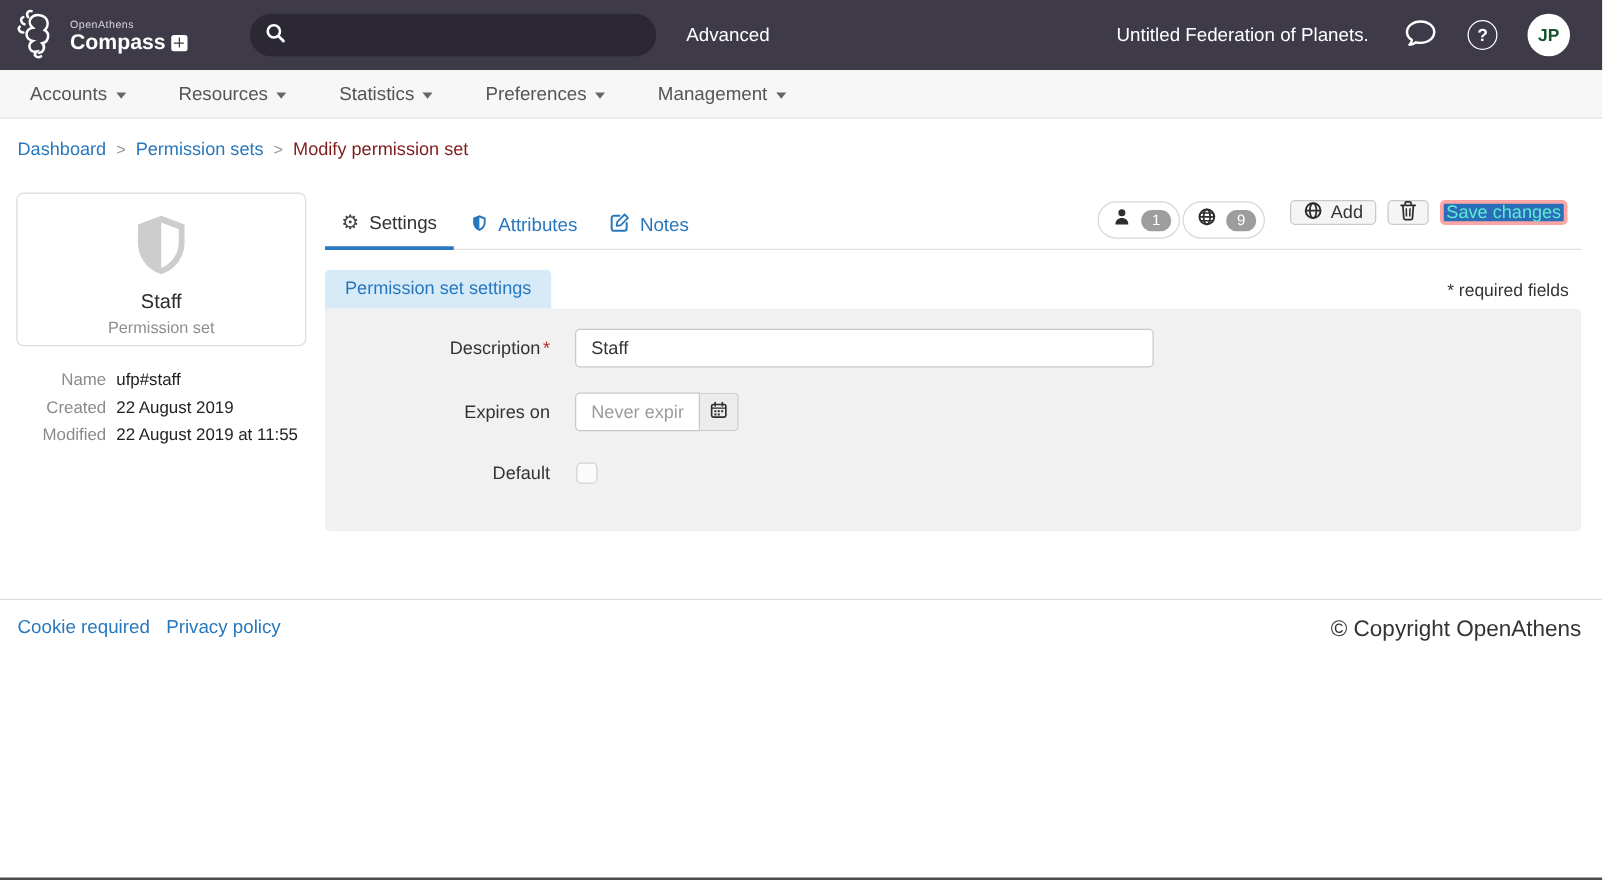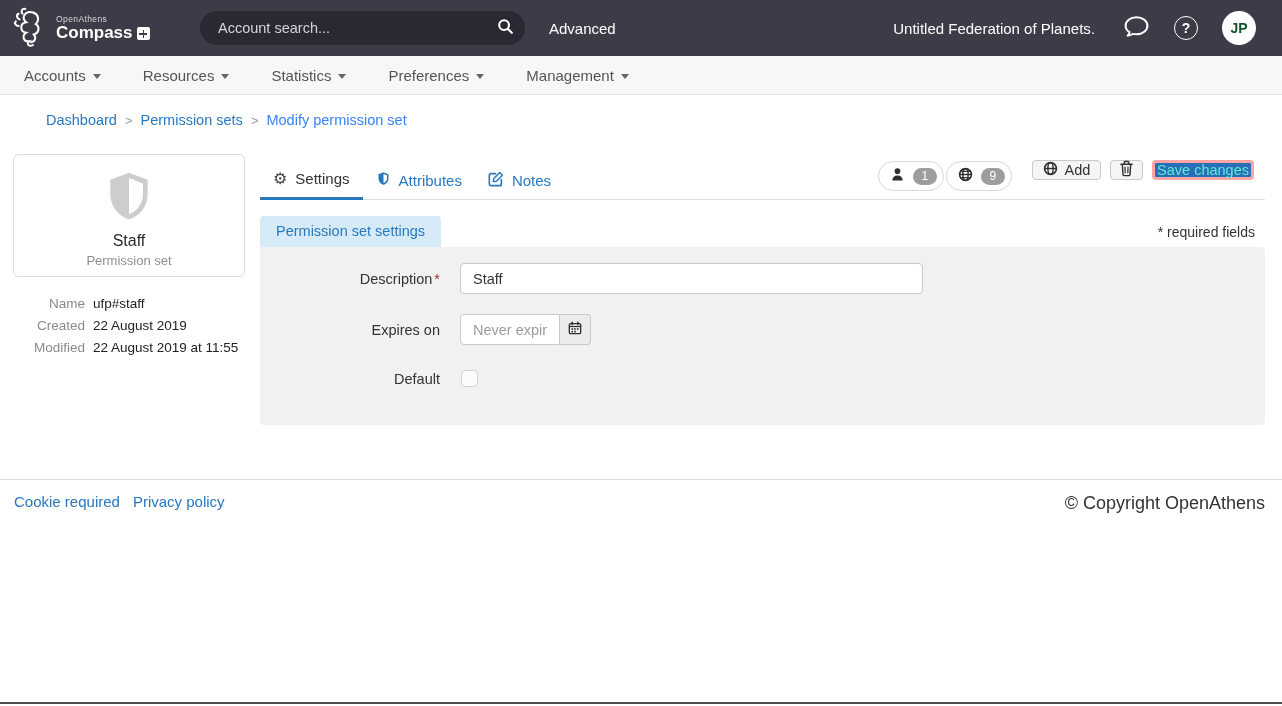--- a/index.html
+++ b/index.html
@@ -31,24 +31,24 @@
   .icon-btn-dark { background:transparent; border:none; cursor:pointer; display:flex; align-items:center; justify-content:center; }
   .help-circle { width:24px; height:24px; border:1.8px solid #fff; border-radius:50%; color:#fff; font-size:14px; font-weight:bold; display:flex; align-items:center; justify-content:center; }
   .avatar { width:34px; height:34px; background:#fff; color:#14532d; border-radius:50%; font-size:14px; font-weight:bold; display:flex; align-items:center; justify-content:center; cursor:pointer; }
 
   
   .navbar { position:absolute; top:56px; left:0; width:100%; height:39px; background:#f7f7f7; border-bottom:1px solid #e3e3e3; display:flex; align-items:center; padding-left:24px; gap:42px; }
   .nav-item { display:flex; align-items:center; gap:7px; color:#555; font-size:15px; cursor:pointer; }
   .caret { width:0; height:0; border-left:4.5px solid transparent; border-right:4.5px solid transparent; border-top:5px solid #666; margin-top:2px; }
 
   
-  .breadcrumb { position:absolute; left:14px; top:112px; font-size:14.5px; display:flex; gap:8px; align-items:flex-end;margin-left:32px; }
+  .breadcrumb { position:absolute; left:14px; top:112px; font-size:14.5px; display:flex; gap:8px; align-items:flex-start; }
   .crumb-link { color:#2878be; text-decoration:none; cursor:pointer; }
   .crumb-sep { color:#9a9a9a; font-size:13px; }
-  .crumb-current { color:#3b82f6; }
+  .crumb-current { color:#7f1d1d; }
 
   
   .profile-card { position:absolute; left:13px; top:154px; width:232px; height:123px; background:#fff; border:1px solid #dcdcdc; border-radius:6px; text-align:center; padding-top:13px; }
   .card-title { font-size:16px; color:#2b2b2b; margin-top:4px; }
   .card-subtitle { font-size:13px; color:#8f8f8f; margin-top:3px; }
 
   .details { position:absolute; left:5px; top:296px; width:250px; }
   .detail-row { display:flex; margin-bottom:7px; align-items:baseline; }
   .detail-label { width:80px; text-align:right; color:#8a8a8a; font-size:13.5px; flex-shrink:0; }
   .detail-value { margin-left:8px; color:#222; font-size:13.5px; }
@@ -109,21 +109,20 @@
       <span class="brand-text">
         <span class="brand-small">OpenAthens</span>
         <span class="brand-large-row">
           <span class="brand-large">Compass</span>
           <span class="plus-box"></span>
         </span>
       </span>
     </div>
 
     <div class="search-pill">
-      <input class="search-input" type="text" placeholder="Account search..." style="">
       <button class="search-btn">
         <span>
           <svg viewBox="0 0 18 18" width="17" height="17">
             <circle cx="7.5" cy="7.5" r="5.2" stroke="#fff" stroke-width="2.2" fill="none"></circle>
             <line x1="11.6" y1="11.6" x2="15.6" y2="15.6" stroke="#fff" stroke-width="2.4" stroke-linecap="round"></line>
           </svg>
         </span>
       </button>
     </div>
 

